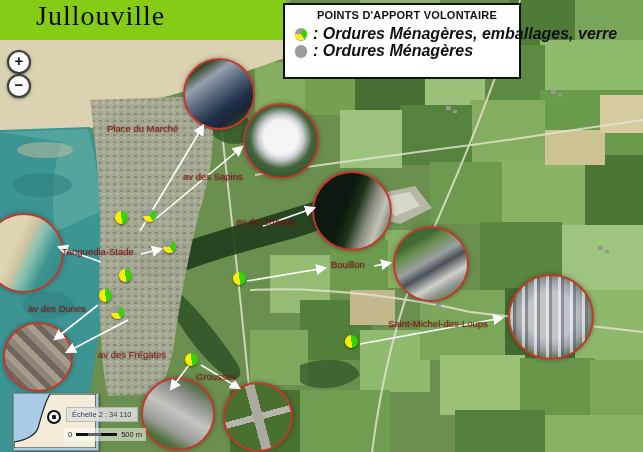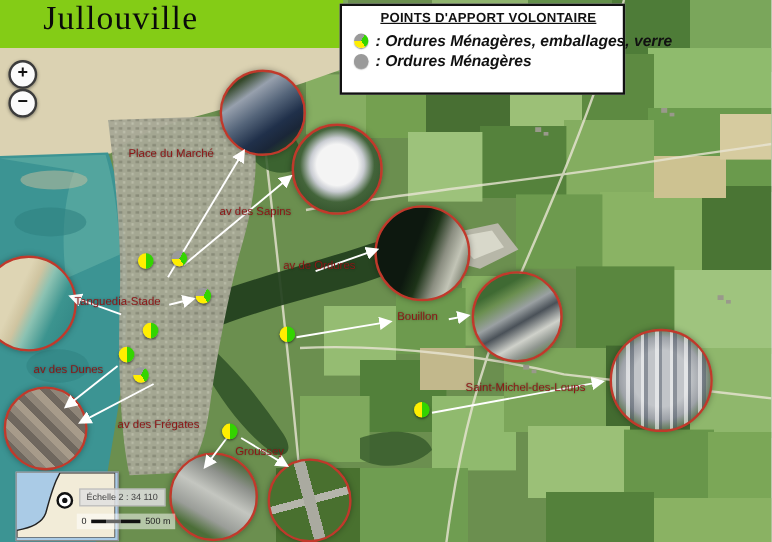--- a/index.html
+++ b/index.html
@@ -6,24 +6,24 @@
   .stage{position:relative;width:643px;height:452px;overflow:hidden;background:#fff;
          font-family:"Liberation Sans",sans-serif;}
   .bg{position:absolute;left:0;top:0;}
   
   .header{position:absolute;left:0;top:0;width:286px;height:40px;background:#84cc16;z-index:6;}
   .title{position:absolute;left:36px;top:0px;font-family:"Liberation Serif",serif;
          font-size:28px;color:#0a0a0a;letter-spacing:1px;}
   
   .legend{position:absolute;left:283px;top:3px;width:238px;height:76px;background:#fff;
           border:2px solid #111;z-index:7;box-sizing:border-box;padding:4px 6px 2px 10px;}
-  .legend-title{font-size:11px;font-weight:bold;text-decoration:underline;color:#111;
+  .legend-title{font-size:11px;font-weight:bold;color:#111;
                 margin:0 0 4px 10px;letter-spacing:.2px;padding-left:12px;}
   .legend-row{display:flex;align-items:center;gap:6px;height:17px;}
-  .legend-row .txt{font-size:13px;font-weight:bold;font-style:italic;color:#111;white-space:nowrap;}
+  .legend-row .txt{font-size:16px;font-weight:bold;font-style:italic;color:#111;white-space:nowrap;}
   .pie{width:12px;height:12px;border-radius:50%;flex:0 0 auto;box-shadow:0 1px 1px rgba(0,0,0,.4);}
   .pie.tri{background:conic-gradient(from -90deg,#9a9a9a 0 33%,#33d400 33% 66%,#ffee00 66% 100%);}
   .pie.half{background:conic-gradient(#33d400 0 50%,#ffee00 50% 100%);}
   .pie.grey{background:#9a9a9a;}
   
   .zoombtn{position:absolute;left:7px;width:20px;height:20px;border-radius:50%;background:#fbfbfb;
            border:2px solid #3c3c3c;color:#111;font-weight:bold;font-size:15px;line-height:18px;
            text-align:center;z-index:6;box-shadow:0 1px 3px rgba(0,0,0,.45);cursor:pointer;}
   
   .inset{position:absolute;border-radius:50%;border:2px solid #c0392b;z-index:2;

